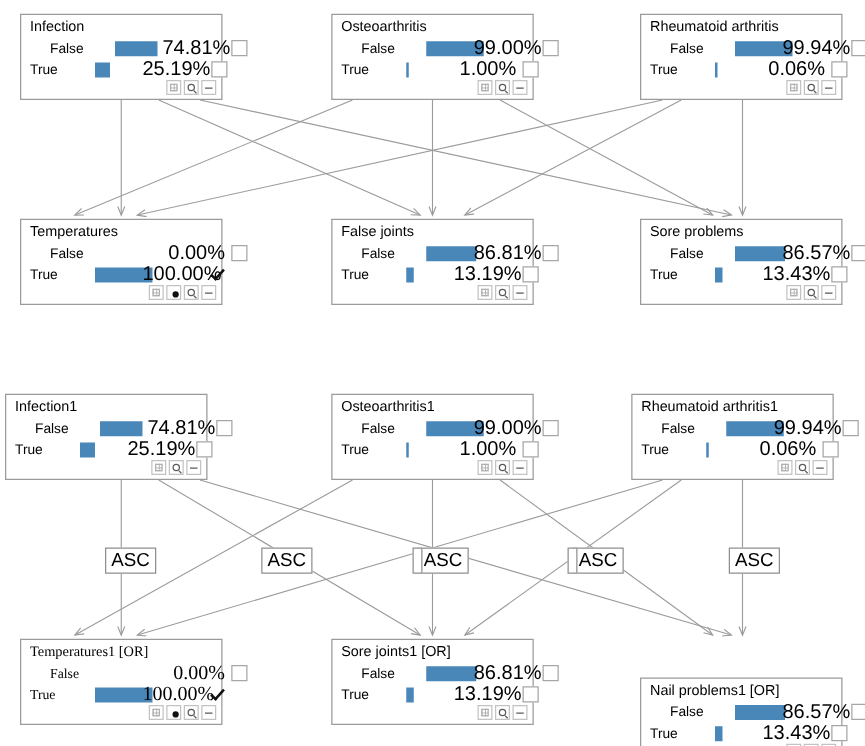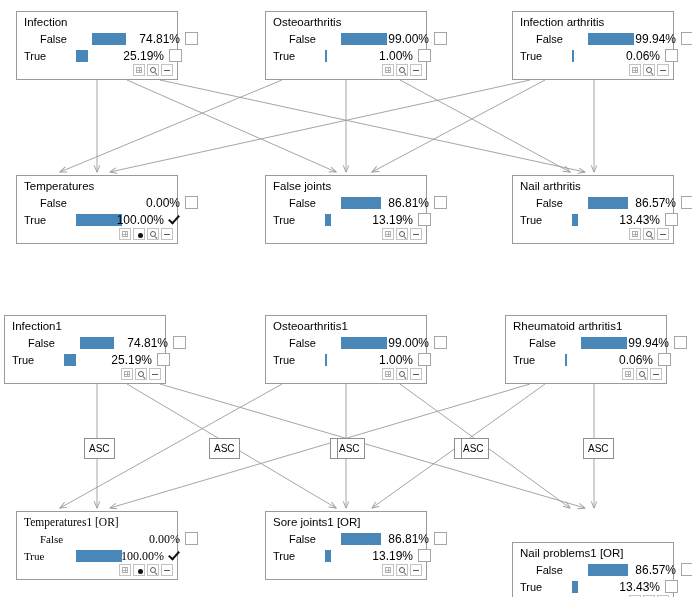--- a/index.html
+++ b/index.html
@@ -41,21 +41,21 @@
     position:absolute;left:52px;top:2px;
     width:46px;height:12px;
   }
   .bar{
     position:absolute;left:0;top:0;height:12px;
     background:#4a87b9;
   }
   .pct{
     position:absolute;left:90px;top:0;width:50px;
     text-align:right;
-    font-size:12px;line-height:16px;
+    font-size:16px;line-height:16px;
     color:#000;
   }
   .cbox{
     position:absolute;left:145px;top:1px;
     width:13px;height:13px;
     box-sizing:border-box;
     border:1px solid #a6a6a6;
     background:#fff;
   }
   .cbox.checked{border:none;background:transparent;}
@@ -114,21 +114,21 @@
   }
 
   
   .asclabel{
     position:absolute;
     box-sizing:border-box;
     border:1px solid #8f8f8f;
     background:#ffffff;
     height:21px;
     padding:0 4px;
-    font-size:10px;line-height:19px;
+    font-size:15px;line-height:19px;
     color:#000;
     z-index:6;
     white-space:nowrap;
   }
   .asclabel.dual::before{
     content:"";
     position:absolute;left:-5px;top:-1px;
     width:8px;height:21px;
     box-sizing:border-box;
     border:1px solid #8f8f8f;
@@ -218,21 +218,21 @@
           <div class="pct">1.00%</div>
           <div class="cbox"></div>
         </div>
         <div class="iconbar">
           <div class="ibtn grid"></div>
           <div class="ibtn zoomg"></div>
           <div class="ibtn minus"></div>
         </div>
       </div>
       <div class="node" style="left: 512px; top: 11px;">
-        <div class="title">Infection arthritis</div>
+        <div class="title">Rheumatoid arthritis</div>
         <div class="staterow r0">
           <div class="statelabel">False</div>
           <div class="bartrack">
             <div class="bar" style="width: 45.97px; background: rgb(74, 135, 185);"></div>
           </div>
           <div class="pct">99.94%</div>
           <div class="cbox"></div>
         </div>
         <div class="staterow r1">
           <div class="statelabel">True</div>
@@ -291,21 +291,21 @@
           <div class="pct">13.19%</div>
           <div class="cbox"></div>
         </div>
         <div class="iconbar">
           <div class="ibtn grid"></div>
           <div class="ibtn zoomg"></div>
           <div class="ibtn minus"></div>
         </div>
       </div>
       <div class="node" style="left: 512px; top: 175px;">
-        <div class="title">Nail arthritis</div>
+        <div class="title">Sore problems</div>
         <div class="staterow r0">
           <div class="statelabel">False</div>
           <div class="bartrack">
             <div class="bar" style="width: 39.82px; background: rgb(74, 135, 185);"></div>
           </div>
           <div class="pct">86.57%</div>
           <div class="cbox"></div>
         </div>
         <div class="staterow r1">
           <div class="statelabel">True</div>

